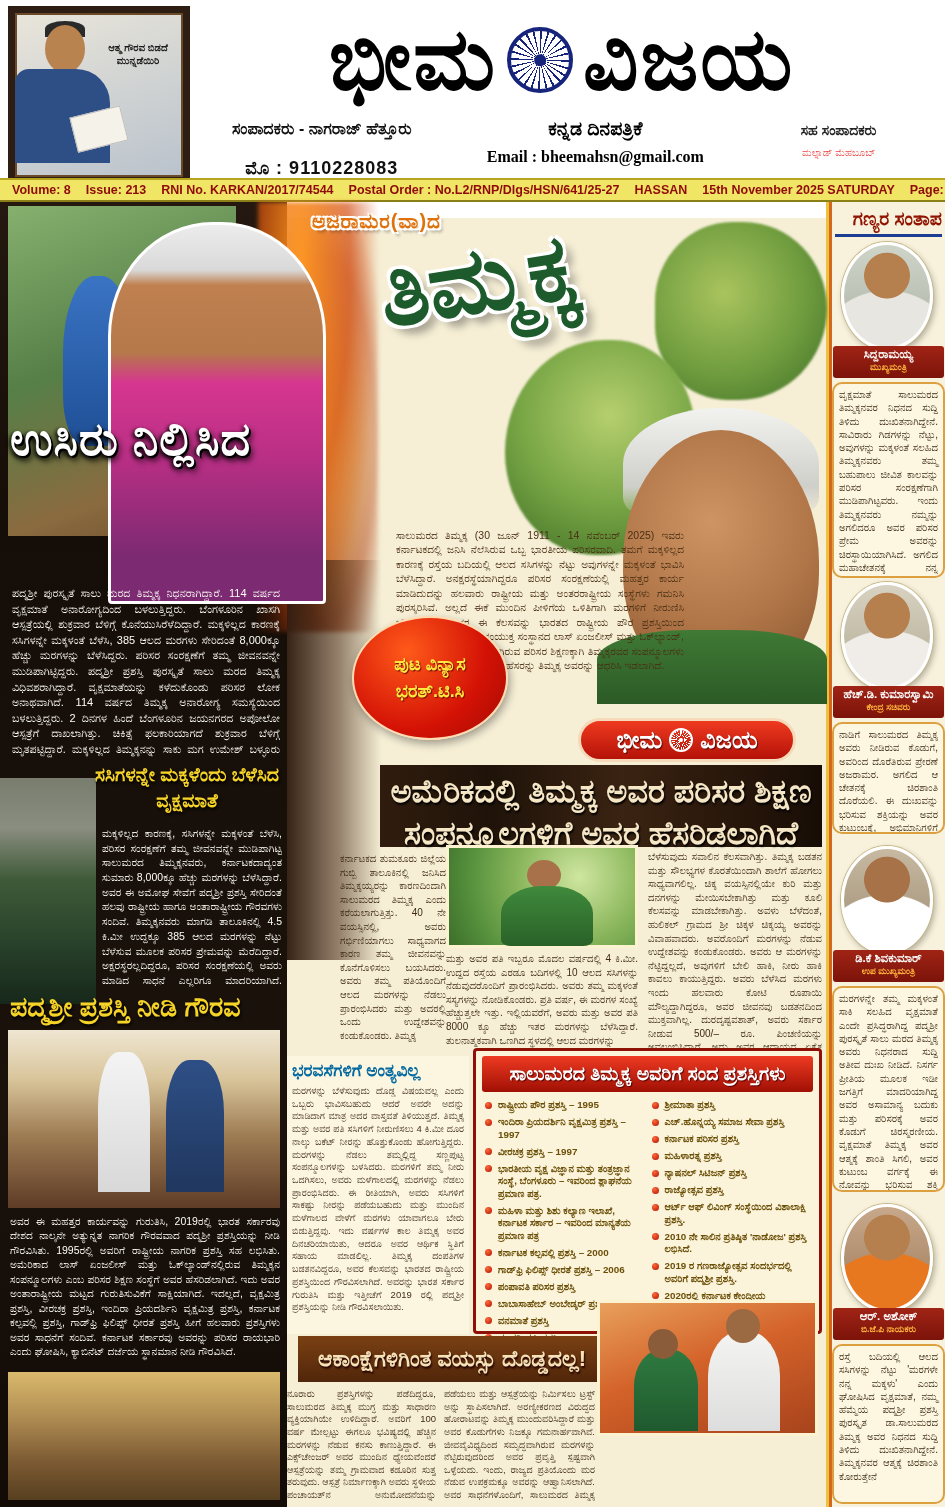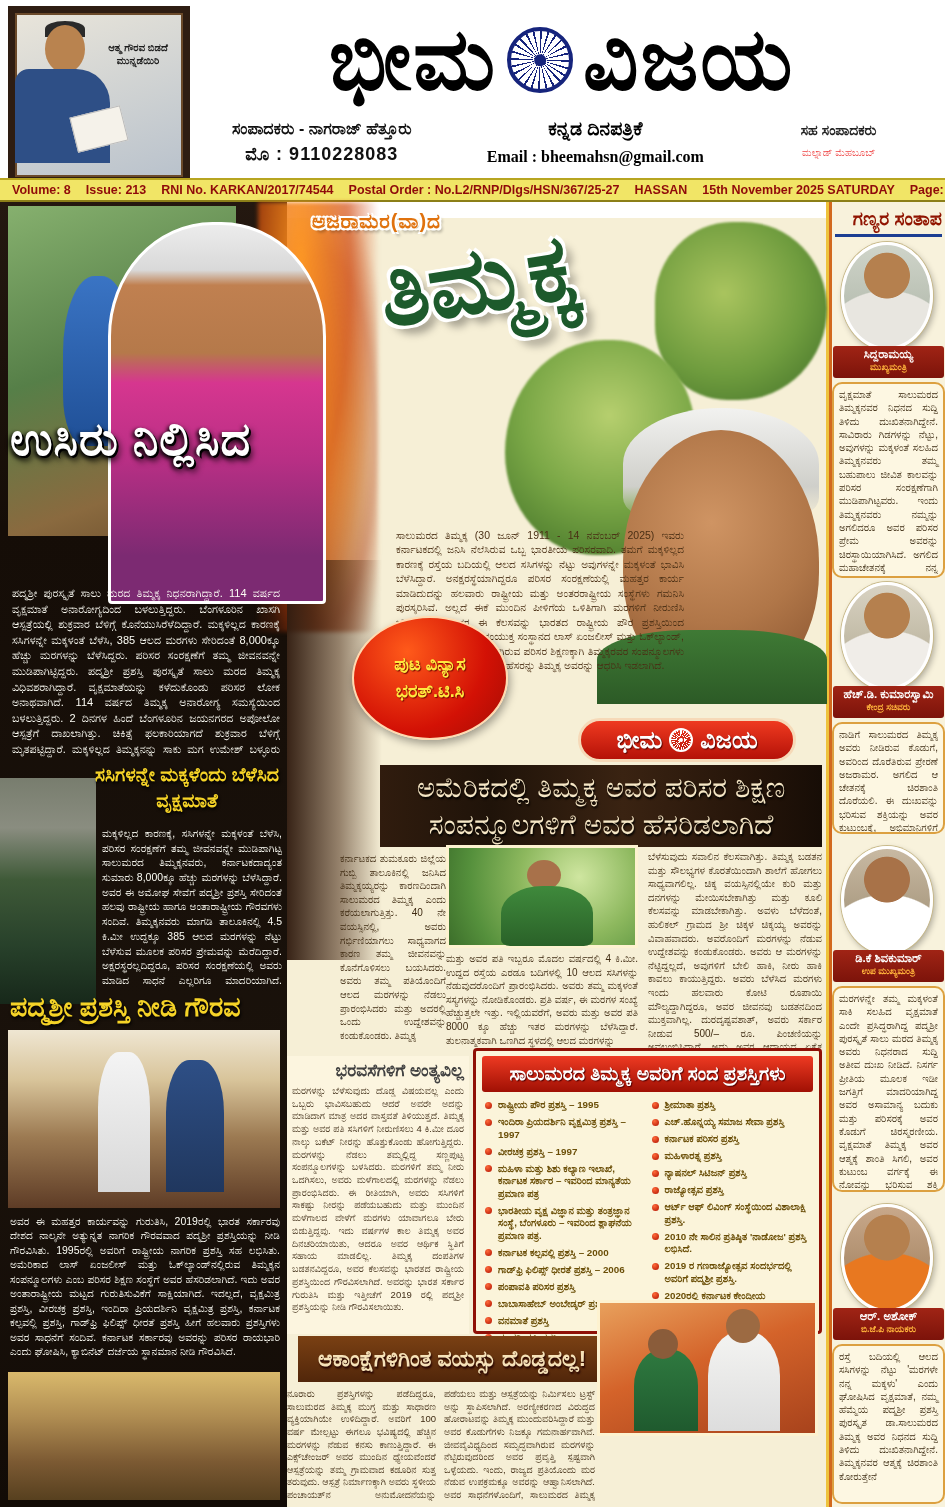--- a/index.html
+++ b/index.html
@@ -25,21 +25,21 @@
                  transform:translate(-50%,-50%);background:#16247c;border-radius:50%;}
   .chakra-big{width:58px;height:58px;background-color:#fff;}
   .chakra-small{width:20px;height:20px;border-width:2px;border-color:#fff;
           background:repeating-conic-gradient(from 0deg,#ffffff 0deg 5deg,transparent 5deg 16deg);}
   .chakra-small::after{background:#fff;}
   .mast-sub{left:185px;top:118px;width:760px;height:58px;display:flex;}
   .mast-sub .b1{width:36%;text-align:center;}
   .mast-sub .b2{width:36%;text-align:center;}
   .mast-sub .b3{width:28%;text-align:center;}
   .ed-line{font-size:16px;font-weight:bold;color:#111;margin-top:2px;}
-  .mob-line{font-size:18px;font-weight:bold;color:#111;margin-top:6px;letter-spacing:1px;}
+  .mob-line{font-size:18px;font-weight:bold;color:#111;margin-top:20px;letter-spacing:1px;}
   .tagline{font-size:19px;font-weight:900;color:#000;}
   .email{font-family:"Liberation Serif",serif;font-size:16px;font-weight:bold;color:#000;margin-top:8px;}
   .coed1{font-size:14px;font-weight:bold;color:#222;margin-top:4px;}
   .coed2{font-size:10px;font-weight:400;color:#ef4444;margin-top:8px;}
 
   
   .infobar{left:0;top:178px;width:945px;height:24px;background:#f1e566;border-top:2px solid #b7a520;
            border-bottom:2px solid #8c7f18;display:flex;align-items:center;gap:15px;padding-left:12px;
            box-sizing:border-box;font-size:12.5px;font-weight:bold;color:#8f0a0a;white-space:nowrap;}
 
@@ -104,34 +104,34 @@
       display:flex;flex-direction:column;align-items:center;justify-content:center;
       color:#ffe93e;font-weight:900;font-size:18px;line-height:1.5;text-shadow:1px 1px 1px #7a0800;}
 
   
   .logo-box{left:578px;top:718px;width:218px;height:44px;z-index:6;border-radius:22px;
       background:linear-gradient(180deg,#ef3a20,#b51208);border:3px solid #f6d9b8;box-sizing:border-box;
       display:flex;align-items:center;justify-content:center;gap:7px;color:#fff;font-weight:900;font-size:24px;
       text-shadow:1px 1px 1px #5a0500;}
   .us-band{left:380px;top:765px;width:442px;height:82px;z-index:6;box-sizing:border-box;padding:5px 8px 0 8px;
       background:linear-gradient(90deg,#301c0e 0%,#1f1309 25%,#3a2312 55%,#241409 85%,#170d06 100%);
-      color:#f5e6c5;font-weight:400;font-size:28px;text-align:center;line-height:1.32;
+      color:#f5e6c5;font-weight:700;font-size:32px;text-align:center;line-height:1.32;
       text-shadow:1px 2px 2px #000;}
   .col1{left:340px;top:852px;width:106px;height:200px;z-index:6;color:#3f2b12;font-size:10px;line-height:1.36;}
   .mid-photo{left:446px;top:845px;width:192px;height:103px;z-index:6;border:3px solid #fdf2d0;box-sizing:border-box;
       background:radial-gradient(circle at 70% 30%,#cfe6a0,#8db85e 40%,#55903c 75%,#3c6e2a 100%);}
   .mid-fig-skin{left:78px;top:12px;width:34px;height:30px;border-radius:50%;background:#a8714a;}
   .mid-fig-saree{left:52px;top:38px;width:92px;height:60px;border-radius:45% 45% 10% 10%;
       background:linear-gradient(180deg,#3f8a3c,#2a6128);}
   .col2{left:446px;top:952px;width:192px;height:102px;z-index:6;color:#3f2b12;font-size:10px;line-height:1.36;}
   .col3{left:648px;top:850px;width:174px;height:198px;z-index:6;color:#3f2b12;font-size:10px;line-height:1.36;}
 
   
   .hope-box{left:287px;top:1056px;width:182px;height:278px;z-index:6;background:#fcf5df;box-sizing:border-box;padding:4px 5px;}
-  .hope-title{color:#404040;font-weight:900;font-size:17px;text-align:right;margin:1px 0 4px 0;}
+  .hope-title{color:#0369a1;font-weight:900;font-size:17px;text-align:left;margin:1px 0 4px 0;}
   .hope-body{color:#42301a;font-size:9.5px;line-height:1.34;height:238px;}
 
   
   .awards-box{left:473px;top:1048px;width:349px;height:286px;z-index:6;border:3px solid #8f1006;border-radius:4px;
       background:#fbf4da;box-sizing:border-box;}
   .awards-head{margin:5px 6px;height:36px;border-radius:3px;background:linear-gradient(180deg,#ee3a22,#a01004);
       color:#fff;font-weight:900;font-size:19px;display:flex;align-items:center;justify-content:center;
       text-shadow:1px 1px 1px #500;}
   .awards-cols{display:flex;gap:8px;padding:2px 9px;}
   .awards-cols ul{list-style:none;margin:0;padding:0;width:50%;}
@@ -202,21 +202,21 @@
         <div class="coed1">ಸಹ ಸಂಪಾದಕರು</div>
         <div class="coed2">ಮಲ್ನಾಡ್ ಮೆಹಬೂಬ್</div>
       </div>
     </div>
   </div>
 
   <div class="abs infobar">
     <span>Volume: 8</span>
     <span>Issue: 213</span>
     <span>RNI No. KARKAN/2017/74544</span>
-    <span>Postal Order : No.L2/RNP/Dlgs/HSN/367/25-27</span>
+    <span>Postal Order : No.L2/RNP/Dlgs/HSN/641/25-27</span>
     <span>HASSAN</span>
     <span>15th November 2025 SATURDAY</span>
     <span>Page: 4</span>
 
   </div>
 
   <div class="abs left-col"></div>
   <div class="abs flame"></div>
   <div class="abs hair-art"></div>
 
@@ -278,22 +278,22 @@
     <div class="hope-body jtxt">ಮರಗಳನ್ನು ಬೆಳೆಸುವುದು ದೊಡ್ಡ ವಿಷಯವಲ್ಲ ಎಂದು ಒಬ್ಬರು ಭಾವಿಸಬಹುದು ಆದರೆ ಅವರೇ ಅದನ್ನು ಮಾಡಿದಾಗ ಮಾತ್ರ ಅದರ ವಾಸ್ತವತೆ ತಿಳಿಯುತ್ತದೆ. ತಿಮ್ಮಕ್ಕ ಮತ್ತು ಅವರ ಪತಿ ಸಸಿಗಳಿಗೆ ನೀರುಣಿಸಲು 4 ಕಿ.ಮೀ ದೂರ ನಾಲ್ಕು ಬಕೆಟ್ ನೀರನ್ನು ಹೊತ್ತುಕೊಂಡು ಹೋಗುತ್ತಿದ್ದರು. ಮರಗಳನ್ನು ನೆಡಲು ತಮ್ಮಲ್ಲಿದ್ದ ಸಣ್ಣಪುಟ್ಟ ಸಂಪನ್ಮೂಲಗಳನ್ನು ಬಳಸಿದರು. ಮರಗಳಿಗೆ ತಮ್ಮ ನೀರು ಒದಗಿಸಲು, ಅವರು ಮಳೆಗಾಲದಲ್ಲಿ ಮರಗಳನ್ನು ನೆಡಲು ಪ್ರಾರಂಭಿಸಿದರು. ಈ ರೀತಿಯಾಗಿ, ಅವರು ಸಸಿಗಳಿಗೆ ಸಾಕಷ್ಟು ನೀರನ್ನು ಪಡೆಯಬಹುದು ಮತ್ತು ಮುಂದಿನ ಮಳೆಗಾಲದ ವೇಳೆಗೆ ಮರಗಳು ಯಾವಾಗಲೂ ಬೇರು ಬಿಡುತ್ತಿದ್ದವು. ಇದು ವರ್ಷಗಳ ಕಾಲ ತಿಮ್ಮಕ್ಕ ಅವರ ದಿನಚರಿಯಾಯಿತು, ಆದರೂ ಅವರ ಆರ್ಥಿಕ ಸ್ಥಿತಿಗೆ ಸಹಾಯ ಮಾಡಲಿಲ್ಲ. ತಿಮ್ಮಕ್ಕ ದಂಪತಿಗಳ ಬಡತನವಿದ್ದರೂ, ಅವರ ಕೆಲಸವನ್ನು ಭಾರತದ ರಾಷ್ಟ್ರೀಯ ಪ್ರಶಸ್ತಿಯಿಂದ ಗೌರವಿಸಲಾಗಿದೆ. ಅವರನ್ನು ಭಾರತ ಸರ್ಕಾರ ಗುರುತಿಸಿ ಮತ್ತು ಇತ್ತೀಚೆಗೆ 2019 ರಲ್ಲಿ ಪದ್ಮಶ್ರೀ ಪ್ರಶಸ್ತಿಯನ್ನು ನೀಡಿ ಗೌರವಿಸಲಾಯಿತು.</div>
   </div>
 
   <div class="abs awards-box">
     <div class="awards-head">ಸಾಲುಮರದ ತಿಮ್ಮಕ್ಕ ಅವರಿಗೆ ಸಂದ ಪ್ರಶಸ್ತಿಗಳು</div>
     <div class="awards-cols">
       <ul>
         <li>ರಾಷ್ಟ್ರೀಯ ಪೌರ ಪ್ರಶಸ್ತಿ – 1995</li>
         <li>ಇಂದಿರಾ ಪ್ರಿಯದರ್ಶಿನಿ ವೃಕ್ಷಮಿತ್ರ ಪ್ರಶಸ್ತಿ –1997</li>
         <li>ವೀರಚಕ್ರ ಪ್ರಶಸ್ತಿ – 1997</li>
+        <li>ಭಾರತೀಯ ವೃಕ್ಷ ವಿಜ್ಞಾನ ಮತ್ತು ತಂತ್ರಜ್ಞಾನ ಸಂಸ್ಥೆ, ಬೆಂಗಳೂರು – ಇವರಿಂದ ಶ್ಲಾಘನೆಯ ಪ್ರಮಾಣ ಪತ್ರ.</li>
         <li>ಮಹಿಳಾ ಮತ್ತು ಶಿಶು ಕಲ್ಯಾಣ ಇಲಾಖೆ, ಕರ್ನಾಟಕ ಸರ್ಕಾರ – ಇವರಿಂದ ಮಾನ್ಯತೆಯ ಪ್ರಮಾಣ ಪತ್ರ</li>
-        <li>ಭಾರತೀಯ ವೃಕ್ಷ ವಿಜ್ಞಾನ ಮತ್ತು ತಂತ್ರಜ್ಞಾನ ಸಂಸ್ಥೆ, ಬೆಂಗಳೂರು – ಇವರಿಂದ ಶ್ಲಾಘನೆಯ ಪ್ರಮಾಣ ಪತ್ರ.</li>
         <li>ಕರ್ನಾಟಕ ಕಲ್ಪವಲ್ಲಿ ಪ್ರಶಸ್ತಿ – 2000</li>
         <li>ಗಾಡ್‌ಫ್ರಿ ಫಿಲಿಪ್ಸ್ ಧೀರತೆ ಪ್ರಶಸ್ತಿ – 2006</li>
         <li>ಪಂಪಾವತಿ ಪರಿಸರ ಪ್ರಶಸ್ತಿ</li>
         <li>ಬಾಬಾಸಾಹೇಬ್ ಅಂಬೇಡ್ಕರ್ ಪ್ರಶಸ್ತಿ</li>
         <li>ವನಮಾತೆ ಪ್ರಶಸ್ತಿ</li>
         <li>ಮಾಗಡಿ ವ್ಯಕ್ತಿ ಪ್ರಶಸ್ತಿ</li>
       </ul>
       <ul>
         <li>ಶ್ರೀಮಾತಾ ಪ್ರಶಸ್ತಿ</li>
         <li>ಎಚ್.ಹೊನ್ನಯ್ಯ ಸಮಾಜ ಸೇವಾ ಪ್ರಶಸ್ತಿ</li>

